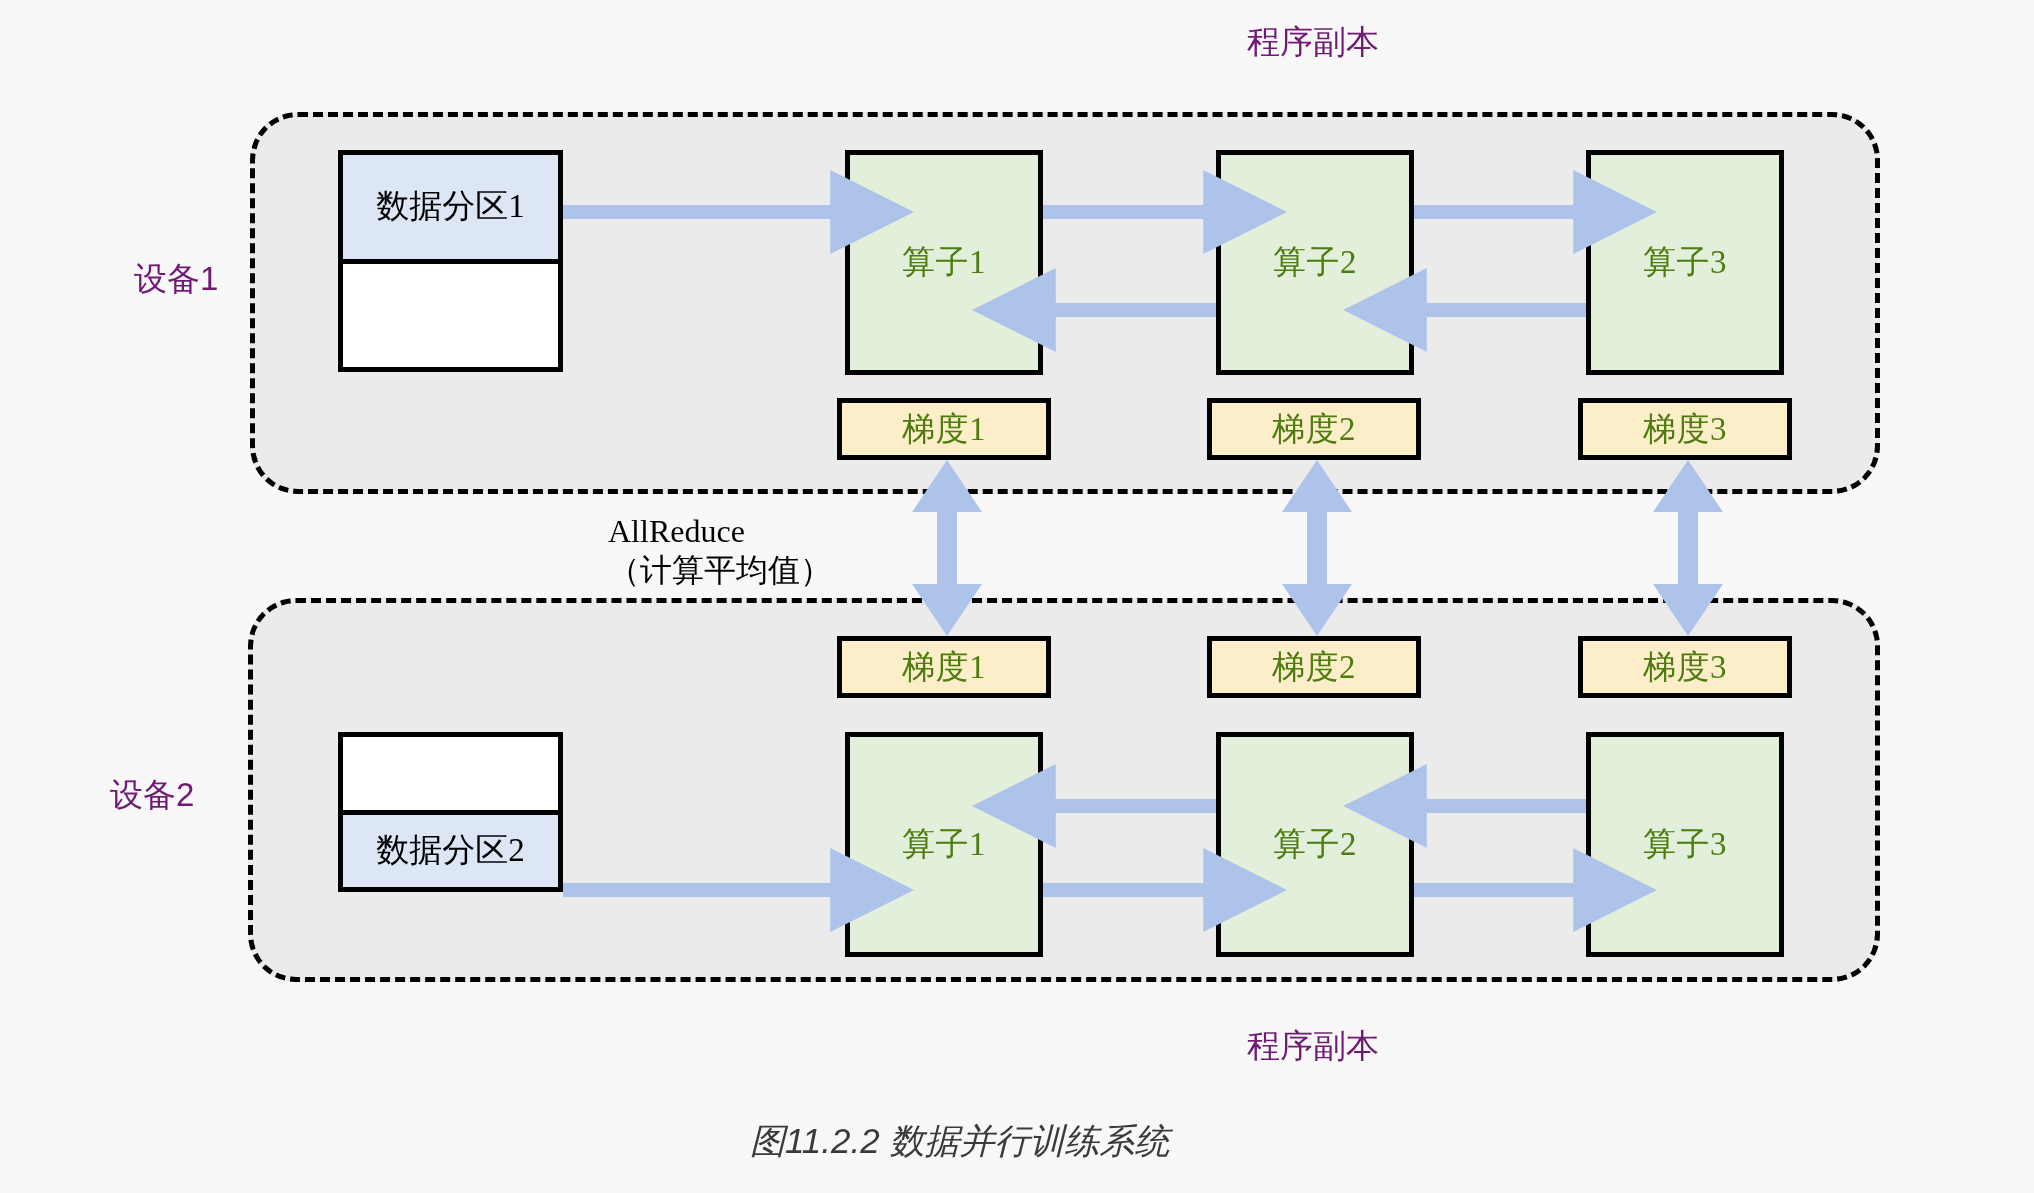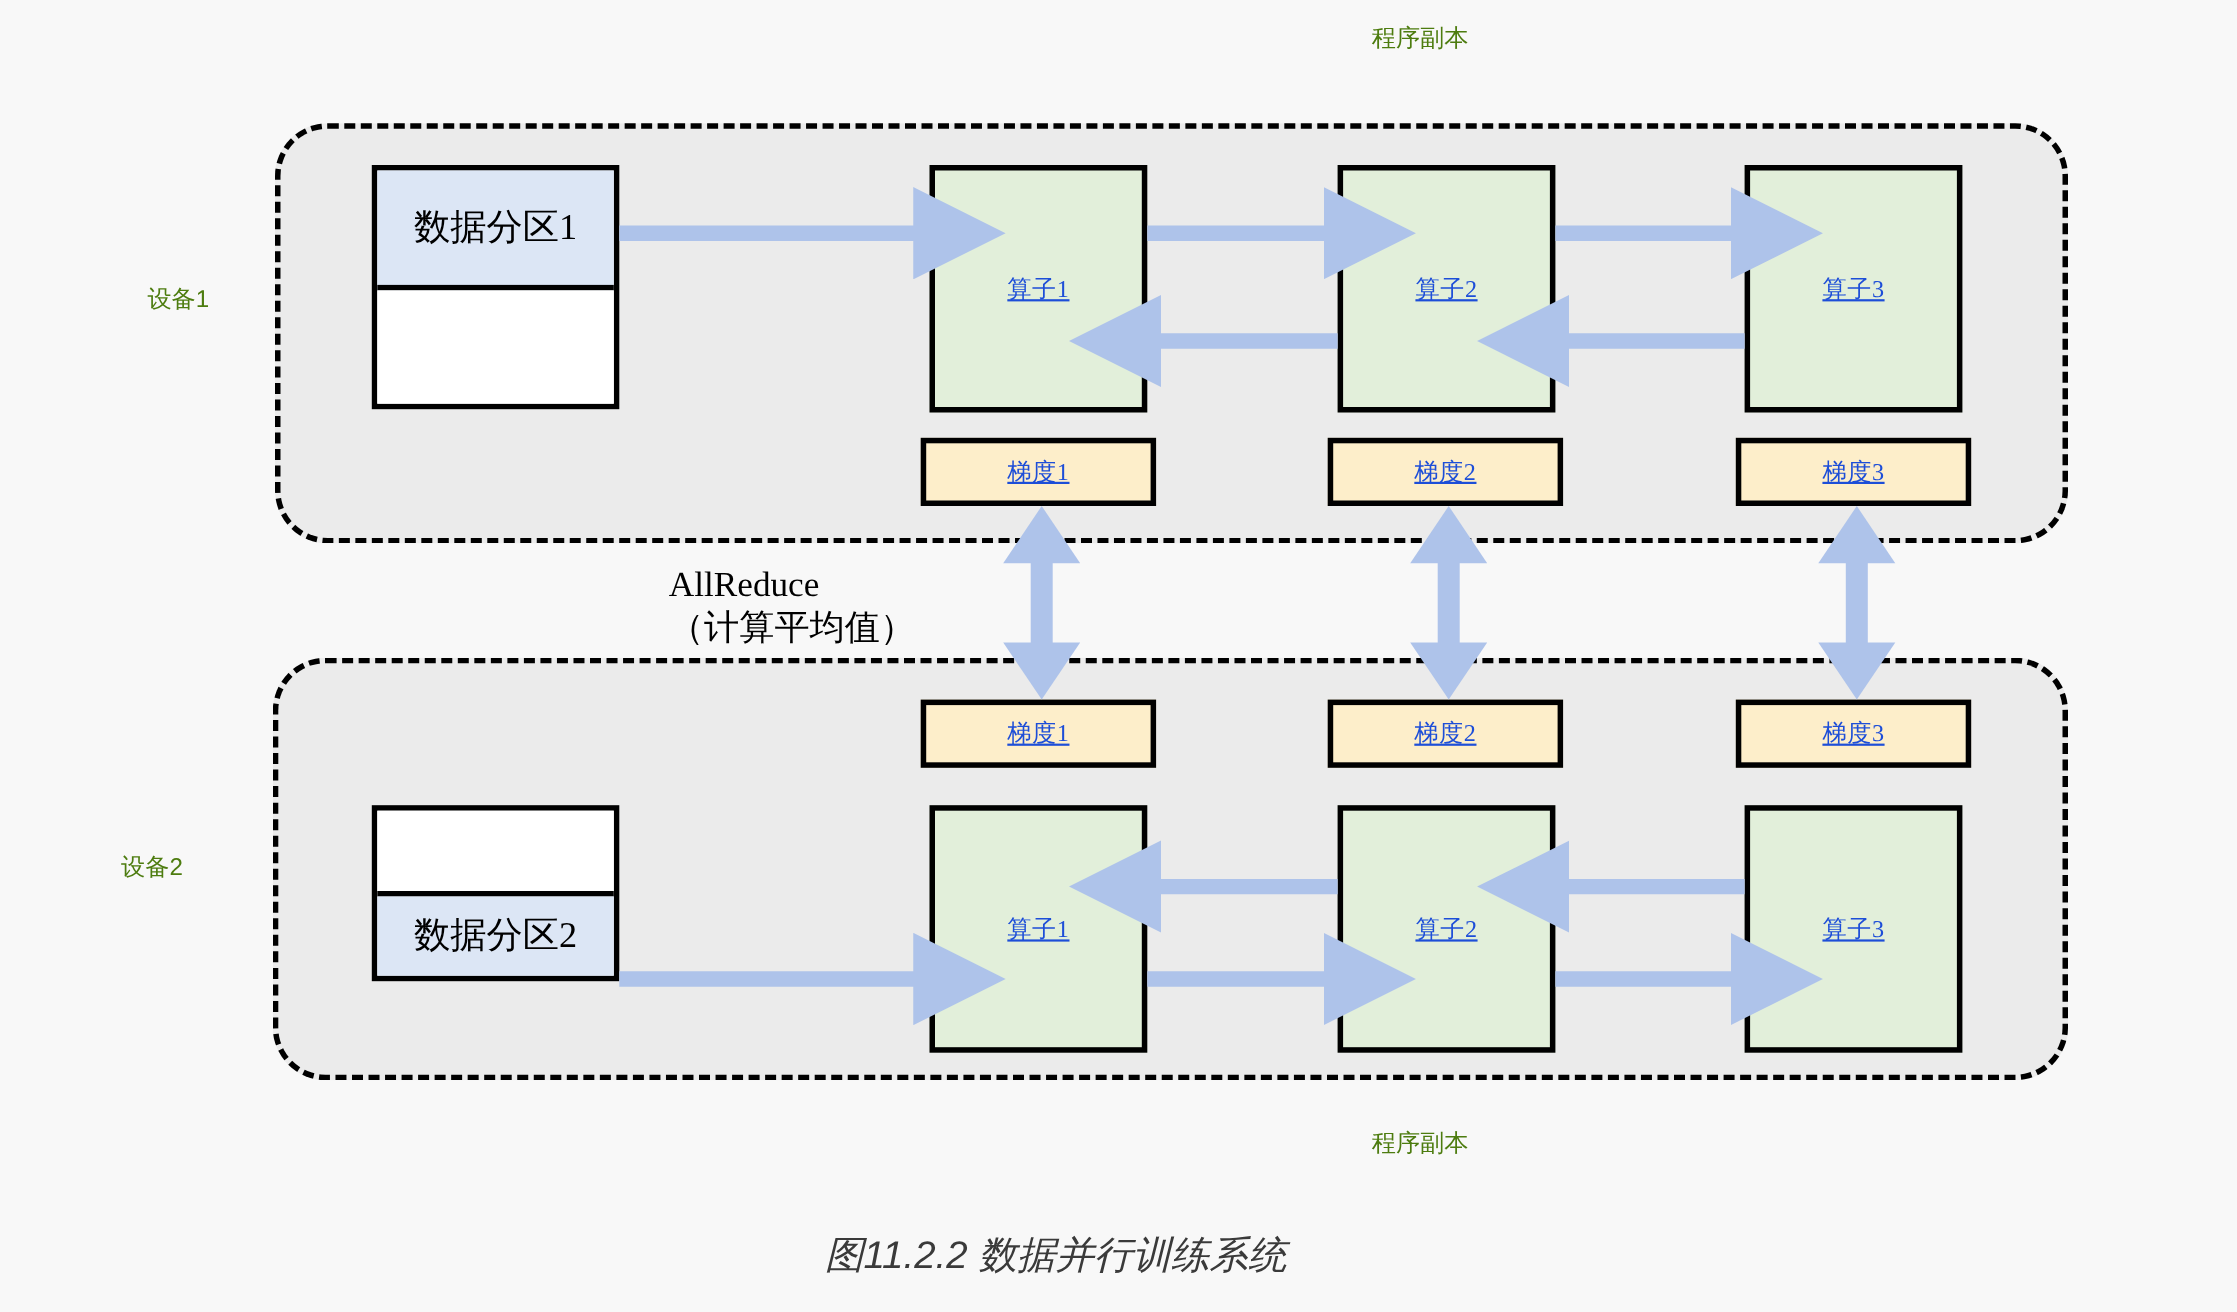--- a/index.html
+++ b/index.html
@@ -26,26 +26,25 @@
   }
 
   
   .node {
     position: absolute;
     box-sizing: border-box;
     border: 5px solid #000000;
     display: flex;
     align-items: center;
     justify-content: center;
-    font-size: 22px;
-    color: #1d4ed8;
+    font-size: 33px;
+    color: #4d7c0f;
     letter-spacing: 0.5px;
     line-height: 1;
     white-space: nowrap;
-    text-decoration: underline;
   }
   .node.operator { background: #e2efda; }
   .node.gradient { background: #fdeeca; }
 
   
   .datablock {
     position: absolute;
     box-sizing: border-box;
     border: 5px solid #000000;
     display: flex;
@@ -60,22 +59,22 @@
     color: #000;
     white-space: nowrap;
   }
   .datablock .half.filled  { background: #dce6f5; }
   .datablock .half.empty   { background: #ffffff; }
   .datablock .half.top     { border-bottom: 5px solid #000; }
 
   
   .plain-label {
     position: absolute;
-    font-size: 22px;
-    color: #4d7c0f;
+    font-size: 33px;
+    color: #701a75;
     white-space: nowrap;
     font-family: "Liberation Sans", "DejaVu Sans", sans-serif;
   }
   .serif-label {
     position: absolute;
     font-size: 32px;
     color: #000;
     white-space: nowrap;
     text-align: left;
     line-height: 1.22;

